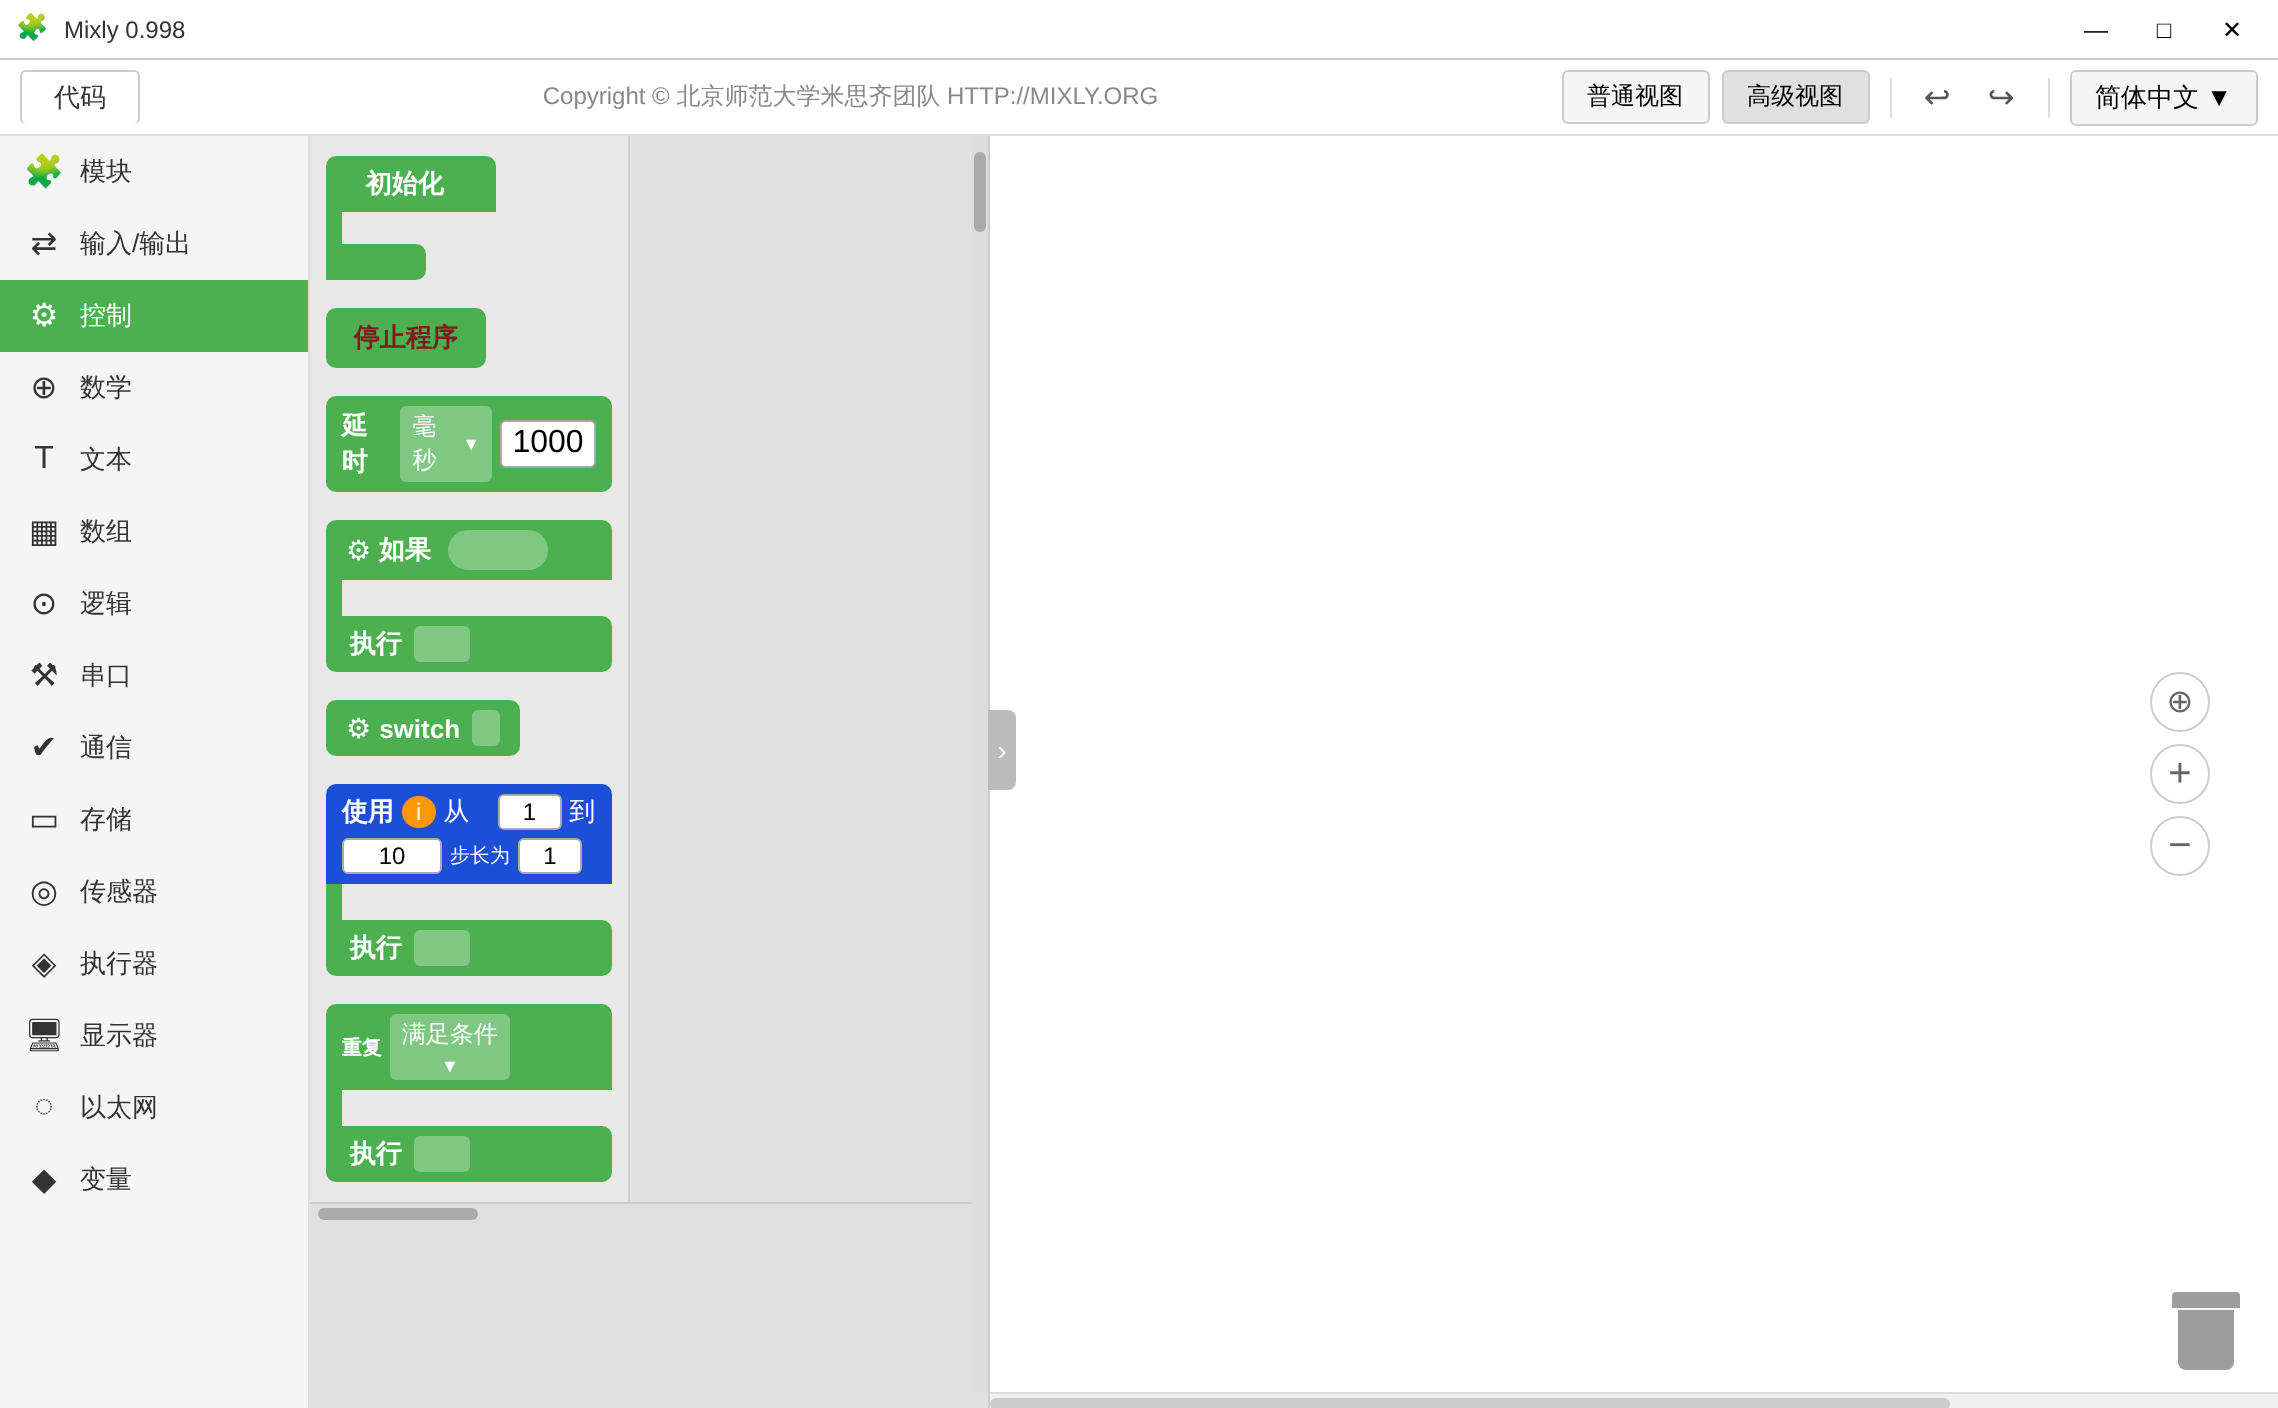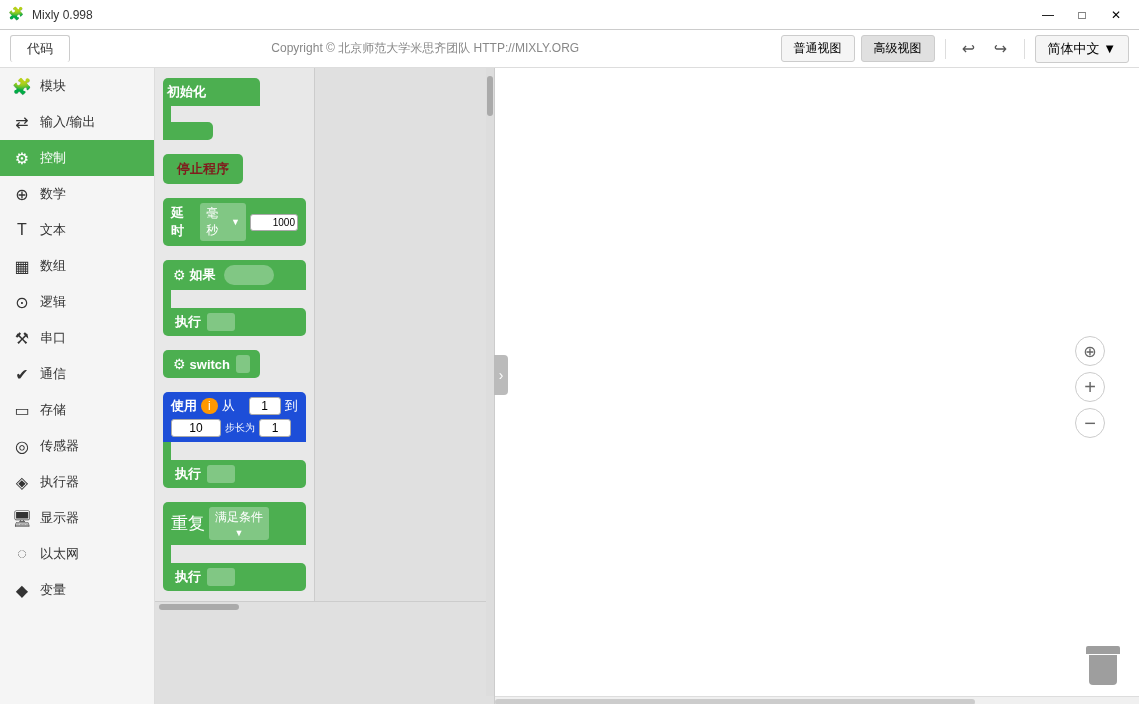--- a/index.html
+++ b/index.html
@@ -177,42 +177,42 @@
       <span class="sidebar-icon">◆</span>
       <span>变量</span>
     </div>
   </div>
 
   <div style="display:flex; flex-direction:column; position:relative; width:340px; background:#e0e0e0; border-right: 1px solid #ccc;">
     <div id="code-panel">
 
       <div>
         <div style="display:flex; flex-direction:column;">
-          <div style="background:#4caf50; color:#fff; padding:5px 4px; border-radius:5px 5px 0 0; font-size:13px; font-weight:bold; display:inline-block; width:97px;">
+          <div style="background:#4caf50; color:#fff; padding:5px 20px; border-radius:5px 5px 0 0; font-size:13px; font-weight:bold; display:inline-block; width:85px;">
             <span>初始化</span>
           </div>
           <div style="height:16px; border-left:8px solid #4caf50; width:8px;"></div>
           <div style="background:#4caf50; color:#fff; padding:5px 12px; border-radius:0 5px 5px 0; font-size:13px; width:50px; height:18px; display:inline-block;"></div>
         </div>
       </div>
 
       <div>
         <div style="background:#4caf50; color:#7f1d1d; padding:6px 14px; border-radius:5px; font-size:13px; font-weight:bold; display:inline-block;">
           <span>停止程序</span>
         </div>
       </div>
 
       <div>
         <div style="display:flex; align-items:center; gap:4px; background:#4caf50; border-radius:5px; padding:5px 8px; display:inline-flex;">
           <span style="color:#fff; font-size:13px; font-weight:bold;">延时</span>
           <div style="background:#81c784; color:#fff; border-radius:3px; padding:2px 6px; font-size:12px; display:flex; align-items:center; gap:2px;">
             <span>毫秒</span>
             <span style="font-size:9px;">▼</span>
           </div>
-          <input type="text" style="width: 48px; text-align: right; font-size: 10px; border: 1px solid rgb(170, 170, 170); border-radius: 3px; padding: 2px;" value="1000">
+          <input type="text" style="width: 48px; text-align: center; font-size: 16px; border: 1px solid rgb(170, 170, 170); border-radius: 3px; padding: 2px;" value="1000">
         </div>
       </div>
 
       <div>
         <div style="display:flex; flex-direction:column;">
           <div style="background:#4caf50; color:#fff; padding:5px 10px; border-radius:5px 5px 0 0; display:flex; align-items:center; gap:4px; min-width:100px;">
             <span style="font-size:14px;">⚙</span>
             <span style="font-weight:bold; font-size:13px;">如果</span>
             <span style="display:inline-block; width:50px; height:20px; background:#81c784; border-radius:10px; margin-left:4px;"></span>
           </div>
@@ -249,21 +249,21 @@
           <div style="background:#4caf50; color:#fff; padding:5px 12px; border-radius:0 5px 5px 5px; font-weight:bold; font-size:13px; display:flex; align-items:center;">
             <span>执行</span>
             <span style="display:inline-block; width:28px; height:18px; background:#81c784; border-radius:3px; margin-left:6px;"></span>
           </div>
         </div>
       </div>
 
       <div>
         <div style="display:flex; flex-direction:column;">
           <div style="background:#4caf50; color:#fff; padding:5px 8px; border-radius:5px 5px 0 0; display:flex; align-items:center; gap:4px;">
-            <span style="font-weight:normal; font-size:17px;text-align:center;">重复</span>
+            <span style="font-weight:bold; font-size:10px;text-align:center;">重复</span>
             <div style="background:#81c784; color:#fff; border-radius:3px; padding:2px 6px; font-size:12px; display:flex; align-items:center; gap:2px;flex-direction:column;">
               <span>满足条件</span>
               <span style="font-size:9px;">▼</span>
             </div>
           </div>
           <div style="height:18px; border-left:8px solid #4caf50; width:8px;"></div>
           <div style="background:#4caf50; color:#fff; padding:5px 12px; border-radius:0 5px 5px 5px; font-weight:bold; font-size:13px; display:flex; align-items:center;">
             <span>执行</span>
             <span style="display:inline-block; width:28px; height:18px; background:#81c784; border-radius:3px; margin-left:6px;"></span>
           </div>

